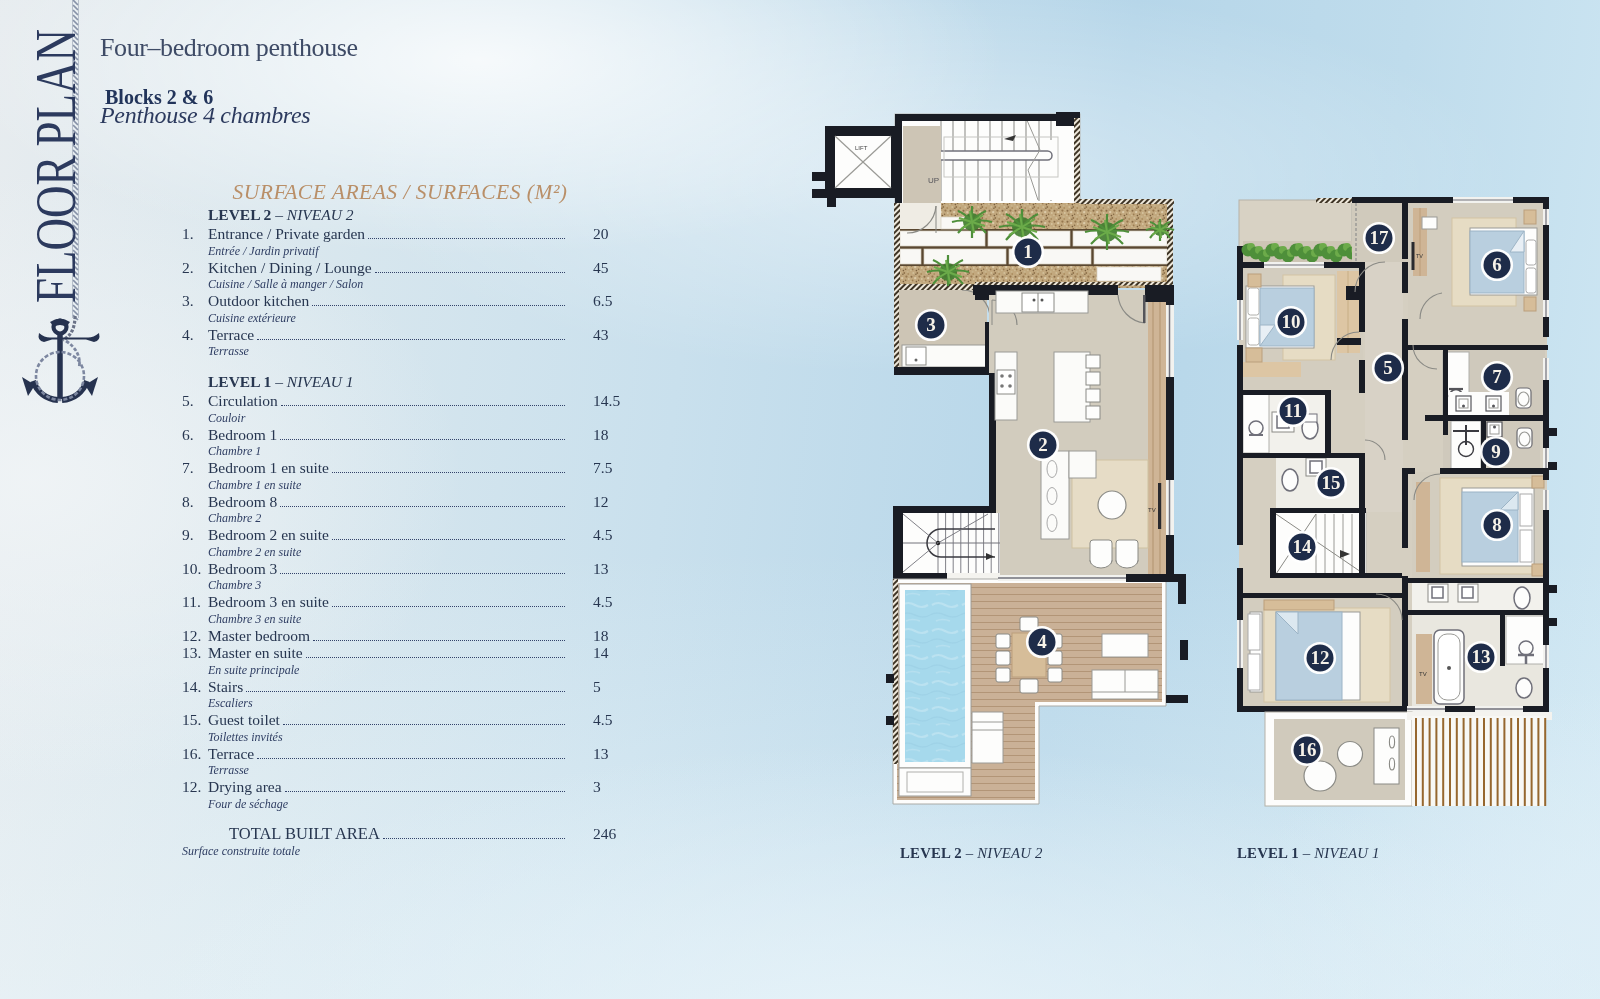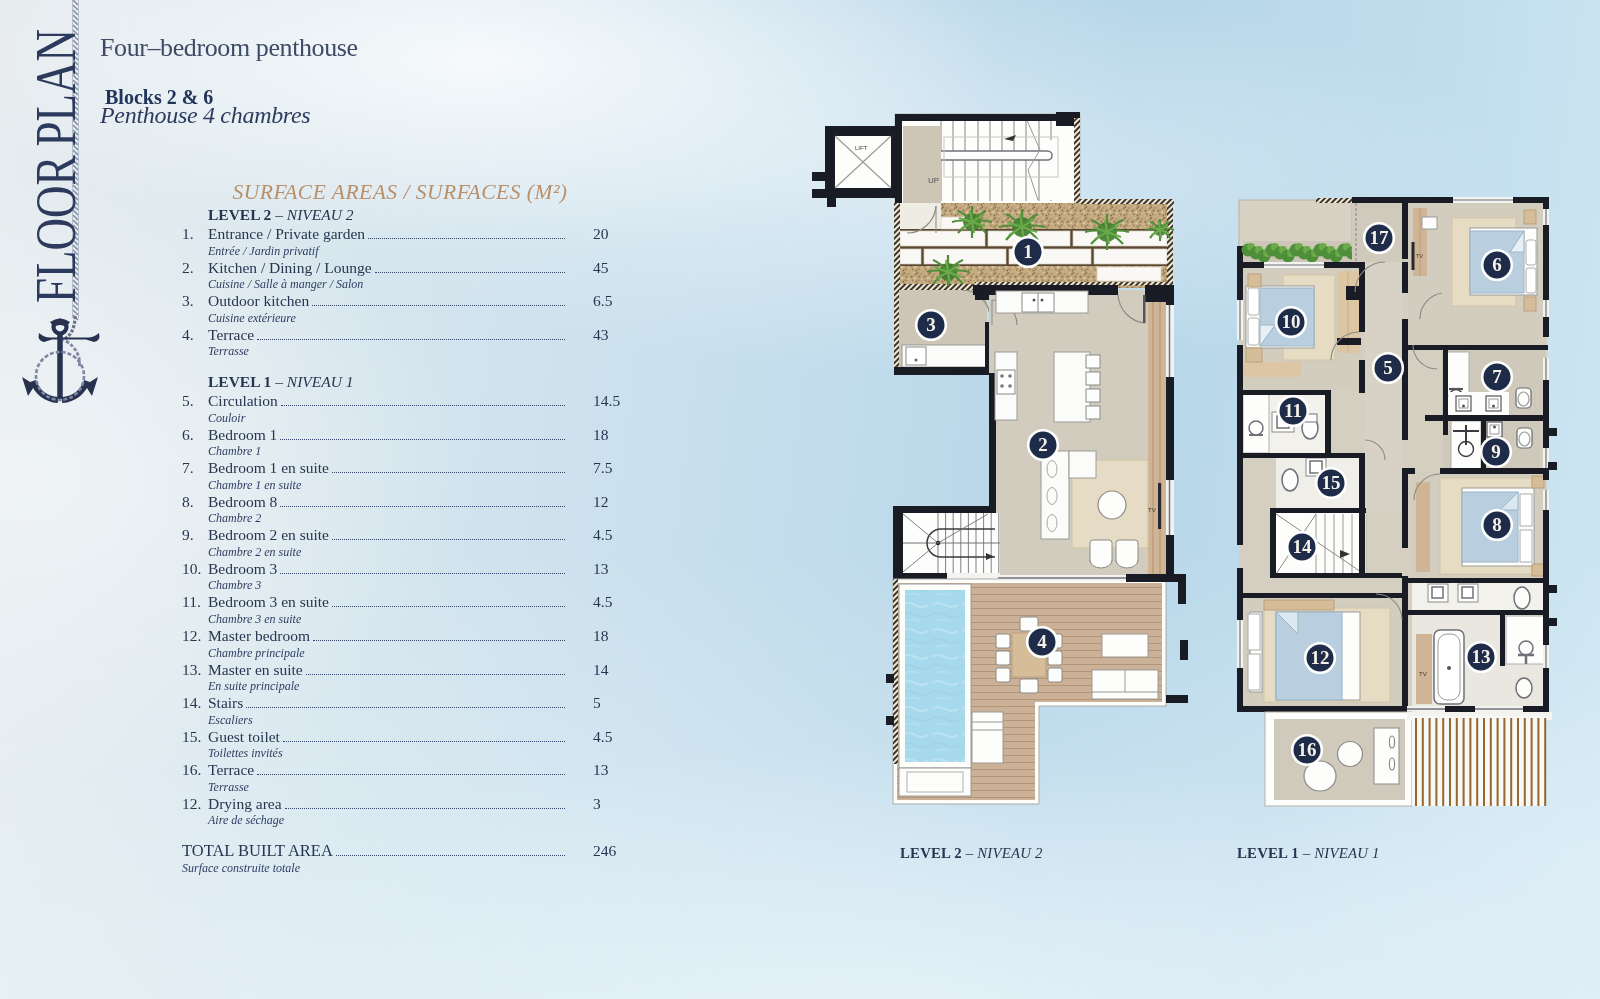--- a/index.html
+++ b/index.html
@@ -21,21 +21,21 @@
 .lvhead{margin:0 0 2px 26px;font-size:15.5px;}
 .lvhead.lv2{margin-top:13px;}
 .li{line-height:16.6px;margin-bottom:0.4px;}
 .l1{display:flex;align-items:baseline;}
 .num{width:26px;flex:none;}
 .nm{white-space:nowrap;}
 .dots{flex:1;border-bottom:1.6px dotted #33436a;margin:0 28px 3px 3px;}
 .val{flex:none;width:25px;}
 .l2{margin-left:26px;font-style:italic;font-size:12px;color:#2e3d62;}
 .li.tot{margin-top:14px;}
-.totnm{font-size:16.5px;}
+.totnm{font-size:16.5px;margin-left:47px;}
 .li.tot .l2{margin-left:0;}
 #lab2{left:900px;top:845px;font-size:14.8px;letter-spacing:.2px;}
 #lab1{left:1237px;top:845px;font-size:14.8px;letter-spacing:.2px;}
 #ropesvg{left:0;top:0;}
 </style></head>
 <body>
 <div class="page">
 <svg class="abs" id="ropesvg" width="120" height="420" viewBox="0 0 120 420">
 <g>
         <line x1="73" y1="0" x2="78" y2="5" stroke="#8792a8" stroke-width="1.7"></line>
@@ -232,21 +232,20 @@
         </div>
         <div class="l2">Chambre 3 en suite</div>
       </div>
 <div class="li">
         <div class="l1">
           <span class="num">12.</span>
           <span class="nm">Master bedroom</span>
           <span class="dots"></span>
           <span class="val">18</span>
         </div>
-        <div class="l2">Chambre principale</div>
       </div>
 <div class="li">
         <div class="l1">
           <span class="num">13.</span>
           <span class="nm">Master en suite</span>
           <span class="dots"></span>
           <span class="val">14</span>
         </div>
         <div class="l2">En suite principale</div>
       </div>
@@ -277,21 +276,21 @@
         </div>
         <div class="l2">Terrasse</div>
       </div>
 <div class="li">
         <div class="l1">
           <span class="num">12.</span>
           <span class="nm">Drying area</span>
           <span class="dots"></span>
           <span class="val">3</span>
         </div>
-        <div class="l2">Aire de séchage</div>
+        <div class="l2">Four de séchage</div>
       </div>
 <div class="li tot">
         <div class="l1">
           <span class="nm totnm">TOTAL BUILT AREA</span>
           <span class="dots"></span>
           <span class="val">246</span>
         </div>
         <div class="l2">Surface construite totale</div>
       </div>
 </div>

